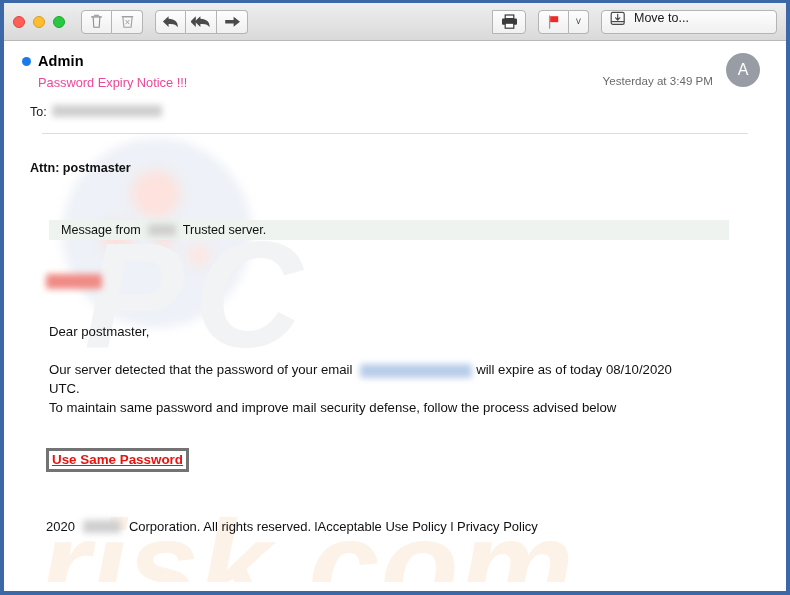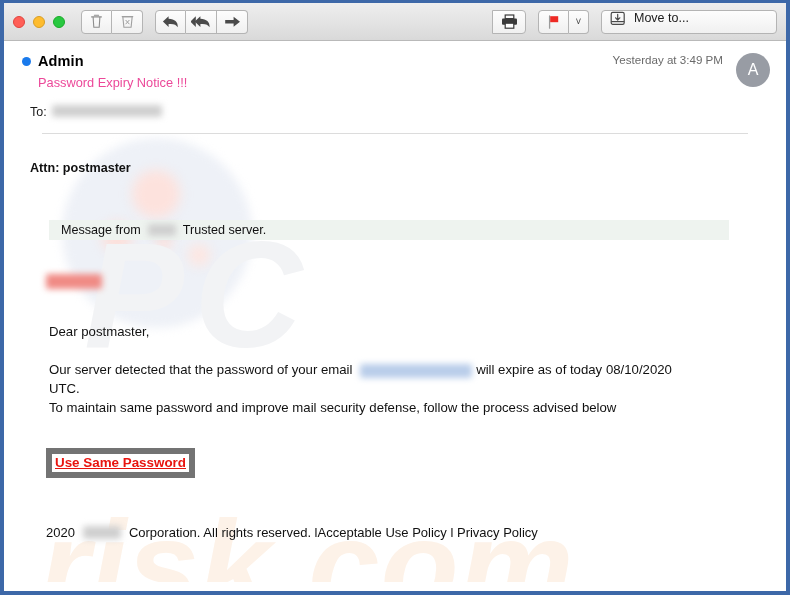--- a/index.html
+++ b/index.html
@@ -90,22 +90,22 @@
     border-radius: 2px;
     filter: blur(3.2px);
     vertical-align: middle;
   }
   .blur-gray { background: #cfcfcf; }
   .blur-blue { background: #b9cdea; }
   .blur-red  { background: #f08a84; }
 
   .hdr-right {
     position: absolute;
-    right: 16px; top: 12px;
-    display: flex; align-items: flex-start; gap: 13px;
+    right: 26px; top: 12px;
+    display: flex; align-items: flex-end; gap: 13px;
   }
   .timestamp { font-size: 11.6px; color: #6a6a6a; }
   .avatar {
     width: 34px; height: 34px; border-radius: 50%;
     background: #989ca4;
     color: #ffffff;
     display: flex; align-items: center; justify-content: center;
     font-size: 16px; font-weight: 500;
   }
   #hdr-divider {
@@ -170,21 +170,21 @@
   #redacted-red { margin: 32px 0 0 42px; }
 
   .para { font-size: 13.2px; color: #111; padding-left: 45px; line-height: 1.45; }
   #p-greeting { padding-top: 32px; }
   #p-main { padding-top: 19px; }
   #p-main .l2 { display: block; }
 
   #cta-wrap { padding: 30px 0 0 42px; }
   #cta {
     display: inline-block;
-    border: 6px solid #737373;
+    border: 3px solid #737373;
     padding: 1px 3px 2px 3px;
     color: #e8140f;
     font-size: 13.4px;
     font-weight: bold;
     text-decoration: underline;
     text-underline-offset: 1px;
     background: transparent;
     cursor: pointer;
   }
 

